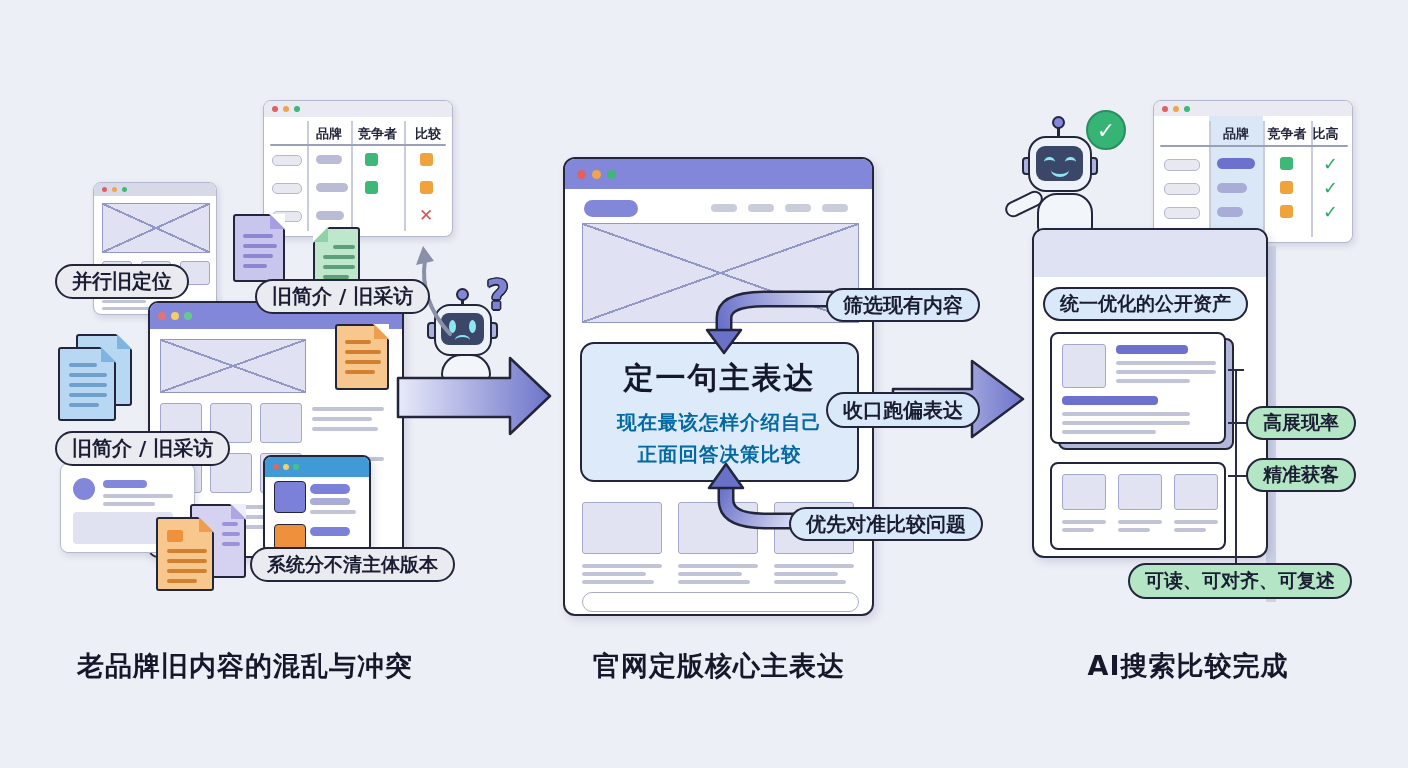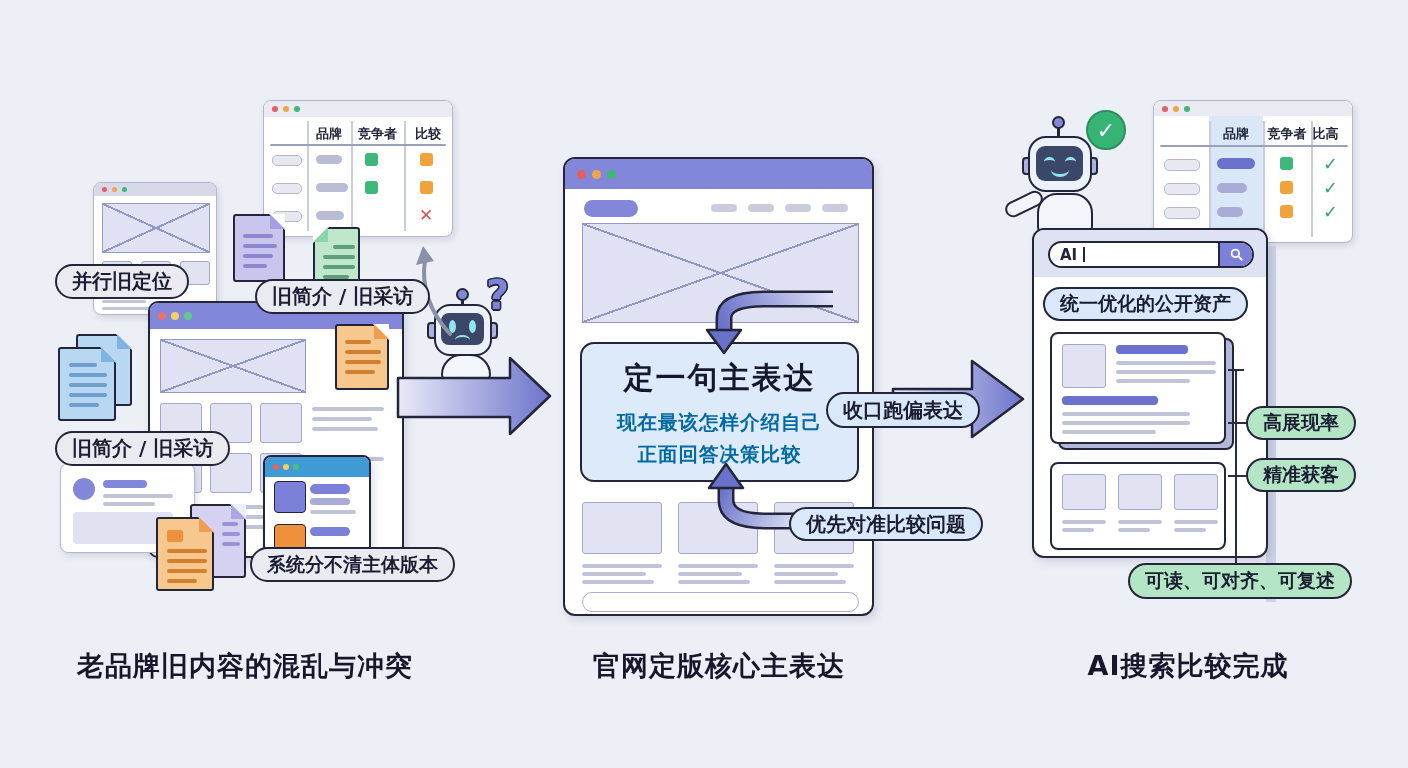--- a/index.html
+++ b/index.html
@@ -254,20 +254,23 @@
     <div class="ln" style="left:17px;top:421px;width:72px;height:3.5px"></div>
     <div class="ln" style="left:113px;top:405px;width:80px;height:3.5px"></div>
     <div class="ln" style="left:113px;top:413px;width:64px;height:3.5px"></div>
     <div class="ln" style="left:113px;top:421px;width:72px;height:3.5px"></div>
     <div class="ln" style="left:209px;top:405px;width:80px;height:3.5px"></div>
     <div class="ln" style="left:209px;top:413px;width:64px;height:3.5px"></div>
     <div class="ln" style="left:209px;top:421px;width:72px;height:3.5px"></div>
     <div class="abs" style="left:17px;top:433px;width:277px;height:20px;border:1.5px solid #a8accc;border-radius:10px;box-sizing:border-box"></div>
   </div>
 
+  <div class="pill pblue" style="left:826px;top:288px;height:34px;font-size:20px">
+    <span>筛选现有内容</span>
+    </div>
   <div class="pill pblue" style="left:826px;top:392px;height:36px;font-size:20px">
     <span>收口跑偏表达</span>
     </div>
   <div class="pill pblue" style="left:789px;top:507px;height:34px;font-size:20px">
     <span>优先对准比较问题</span>
     </div>
 
   <div class="cap" style="left:560px;top:648px;width:318px">官网定版核心主表达</div>
 
   <div class="wins" style="left:1153px;top:100px;width:200px;height:143px;z-index:1">
@@ -314,30 +317,20 @@
         <div class="abs" style="left:15px;top:17px;width:18px;height:11px;border-bottom:3px solid #8fe6f2;border-radius:50%"></div>
       </div>
     </div>
     <div class="abs" style="left:1086px;top:110px;width:40px;height:40px;background:#35b475;border:2px solid #2a8f5c;border-radius:50%;box-sizing:border-box;display:flex;align-items:center;justify-content:center;z-index:4;color:#fff;font-weight:700;font-size:22px">
       <span>✓</span>
     </div>
   </div>
 
   <div class="win" style="left:1032px;top:228px;width:236px;height:330px;border-radius:12px;z-index:4">
     <div class="abs" style="left:0;top:0;width:100%;height:47px;background:#dfe2f3"></div>
-    <div class="abs" style="left:14px;top:11px;width:206px;height:27px;background:#fff;border:2px solid #23263a;border-radius:14px;box-sizing:border-box;overflow:hidden;display:flex;align-items:center">
-      <span style="margin-left:10px;font-size:15px;font-weight:700;color:#23263a">AI</span>
-      <span style="display:inline-block;width:1.5px;height:15px;background:#23263a;margin-left:6px"></span>
-      <span style="position:absolute;right:0;top:0;width:34px;height:100%;background:#7b80d8;border-left:2px solid #23263a;box-sizing:border-box;display:flex;align-items:center;justify-content:center">
-        <svg width="15" height="15" viewBox="0 0 20 20">
-          <circle cx="8.5" cy="8.5" r="5" fill="none" stroke="#fff" stroke-width="2.4"></circle>
-          <line x1="12.5" y1="12.5" x2="17" y2="17" stroke="#fff" stroke-width="2.4" stroke-linecap="round"></line>
-        </svg>
-      </span>
-    </div>
     <div class="pill pblue" style="left:9px;top:57px;height:34px;font-size:19px;position:absolute;border-radius:17px">
       <span>统一优化的公开资产</span>
       </div>
 
     <div class="abs" style="left:24px;top:108px;width:176px;height:112px;background:#b4b8d8;border:2px solid #23263a;border-radius:8px;box-sizing:border-box"></div>
     <div class="abs" style="left:16px;top:102px;width:176px;height:112px;background:#fff;border:2px solid #23263a;border-radius:8px;box-sizing:border-box">
       <div class="box" style="left:10px;top:10px;width:44px;height:44px"></div>
       <div class="bar" style="left:64px;top:11px;width:72px;height:9px;background:#6b71cc;border-radius:4px"></div>
       <div class="ln" style="left:64px;top:27px;width:100px;height:4px"></div>
       <div class="ln" style="left:64px;top:36px;width:100px;height:4px"></div>

